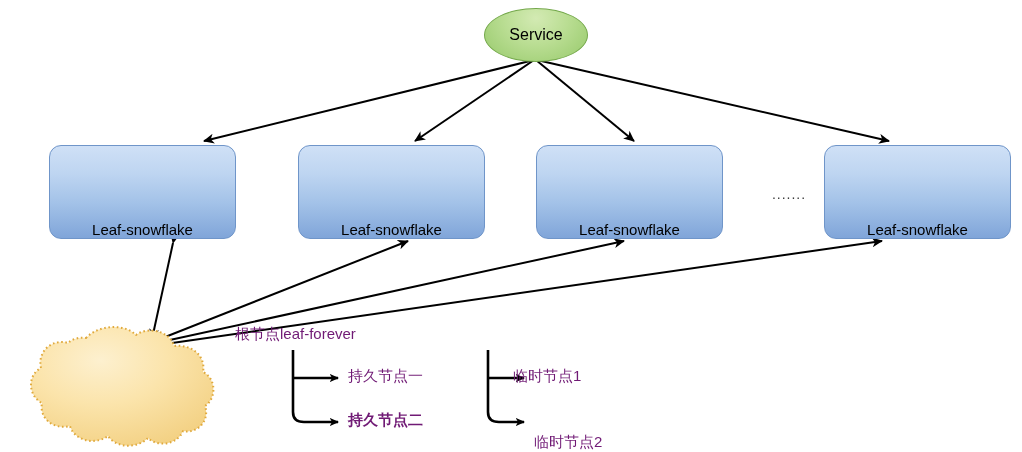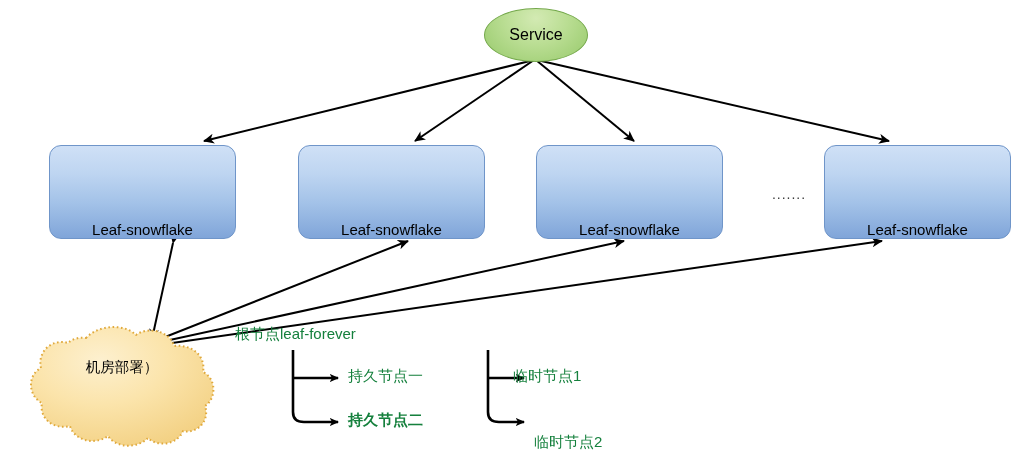--- a/index.html
+++ b/index.html
@@ -96,21 +96,21 @@
     width: 168px;
     text-align: center;
     font-size: 14.5px;
     line-height: 22px;
     color: #000000;
   }
 
   .tree-label {
     position: absolute;
     font-size: 15px;
-    color: #15803d;
+    color: #701a75;
     white-space: nowrap;
     z-index: 3;
   }
   .tree-root-forever { left: 219px; top: 325px; }
   .tree-root-temporary { left: 429px; top: 325px; }
   .child-f1 { left: 332px; top: 367px; }
   .child-f2 { left: 332px; top: 411px; font-weight: bold; }
   .child-t1 { left: 497px; top: 367px; }
   .child-t2 { left: 518px; top: 433px; }
 </style>
@@ -195,21 +195,20 @@
         </radialGradient>
       </defs>
       <path d="M62,16 C74,3 100,1 112,13 C124,4 146,9 150,24
                C168,22 182,34 179,50 C192,56 193,76 181,84
                C186,98 174,112 159,109 C154,122 134,126 124,116
                C113,127 92,126 84,114 C70,124 50,118 46,104
                C29,108 15,96 18,81 C4,74 3,53 17,46
                C13,30 28,16 44,21 C48,17 55,15 62,16 Z" fill="url(#cloudgrad)" stroke="#e0a93c" stroke-width="2" stroke-dasharray="1.6 2.6" stroke-linejoin="round"></path>
     </svg>
     <div class="cloud-text">
-      <div>机房部署）</div>
     </div>
   </div>
 
   <div class="tree-label tree-root-forever">根节点leaf-forever</div>
   <div class="tree-label child-f1">持久节点一</div>
   <div class="tree-label child-f2">持久节点二</div>
 
   <div class="tree-label child-t1">临时节点1</div>
   <div class="tree-label child-t2">临时节点2</div>
 

